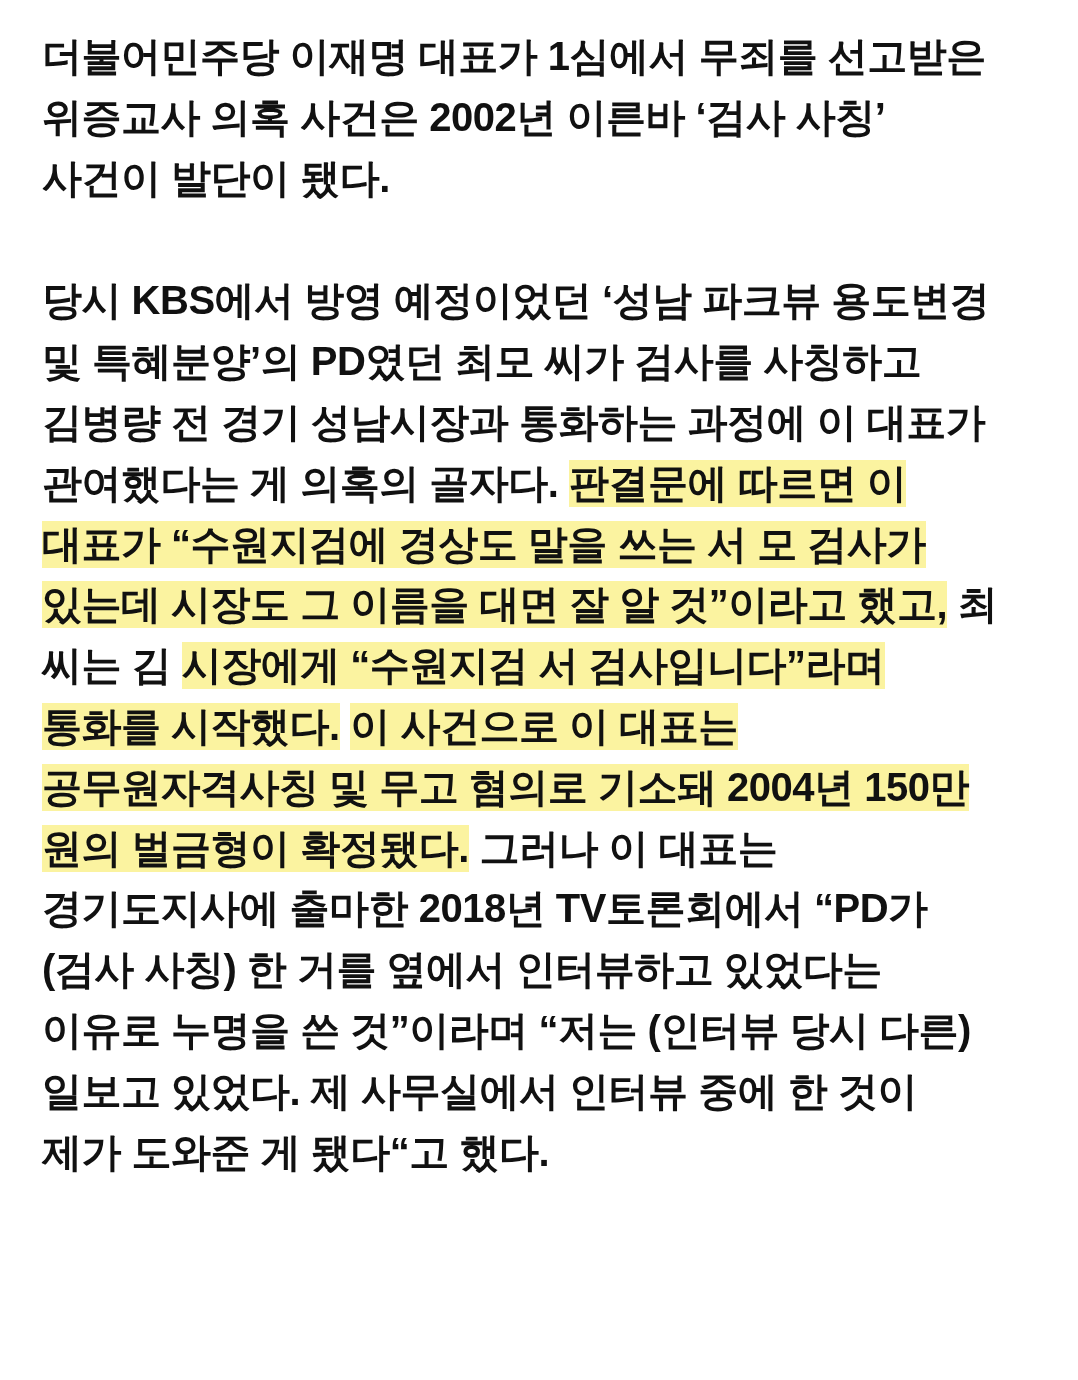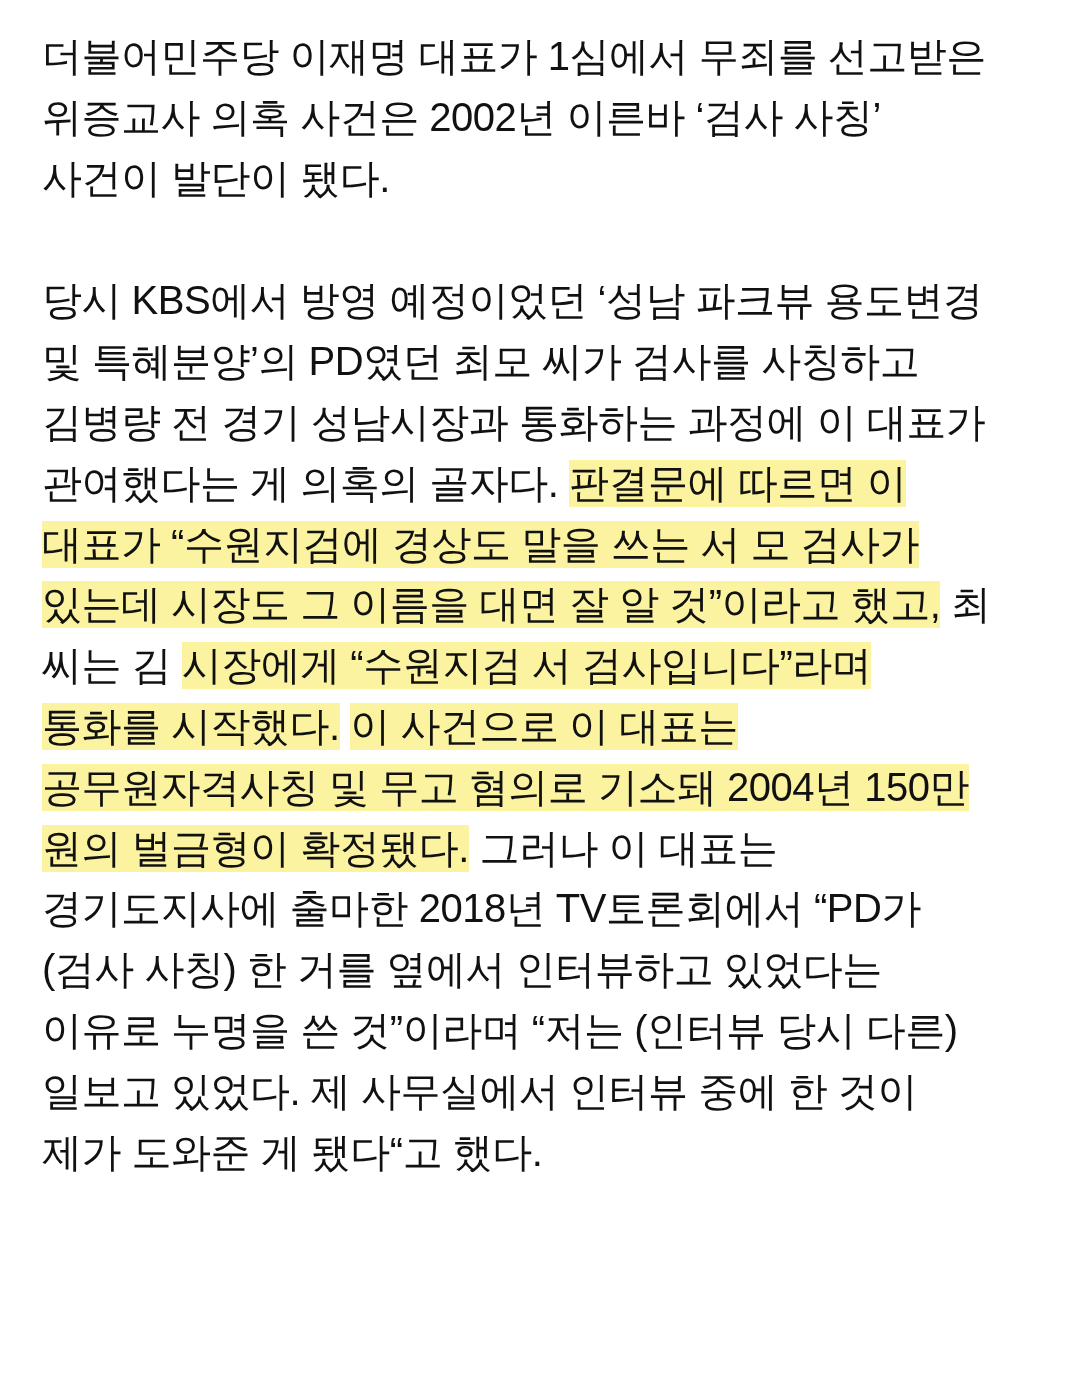--- a/index.html
+++ b/index.html
@@ -9,20 +9,21 @@
   }
   body {
     width: 1078px;
     min-height: 1380px;
     font-family: "Liberation Sans", "DejaVu Sans", sans-serif;
   }
   .article {
     padding: 26px 42px 30px 42px;
     box-sizing: border-box;
     width: 1042px;
+    font-weight: bold;
   }
   .para {
     font-size: 40px;
     line-height: 1.52;
     color: #111111;
     letter-spacing: -0.5px;
     margin: 0 0 62px 0;
     text-align: left;
     word-break: keep-all;
   }

